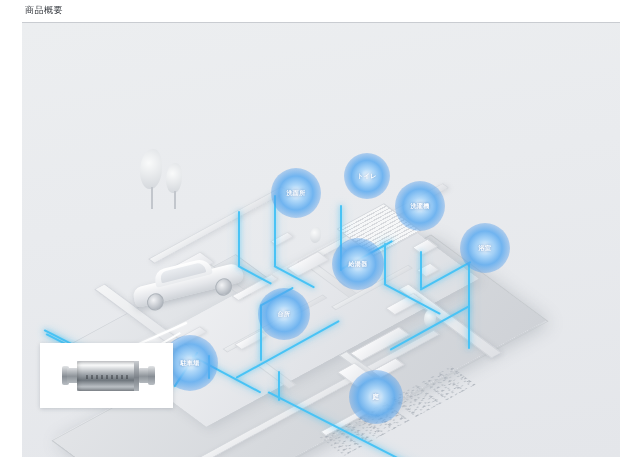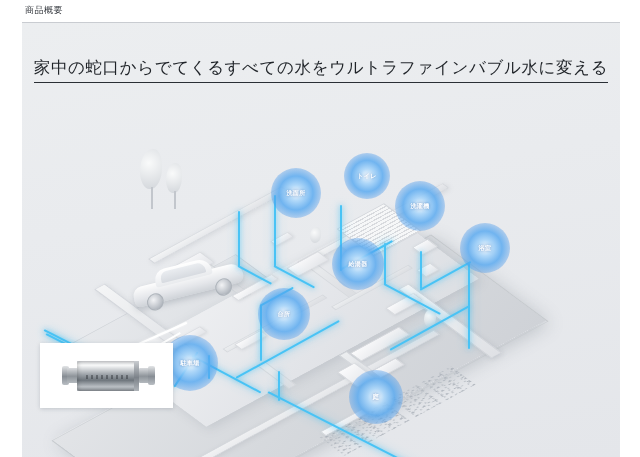--- a/index.html
+++ b/index.html
@@ -201,21 +201,20 @@
 
 <div class="page">
 
   <div class="crumb-bar">
     <div class="crumb">商品概要</div>
   </div>
 
   <div class="panel">
 
     <div class="headline">
-      <span class="hl-l2">家中の蛇口からでてくるすべての水をウルトラファインバブル水に変える</span>
     </div>
 
     <div class="scene">
 
       <div class="lot"></div>
       <div class="lot-edge"></div>
       <div class="gravel"></div>
       <div class="driveway"></div>
 
       <div class="floor-slab"></div>

